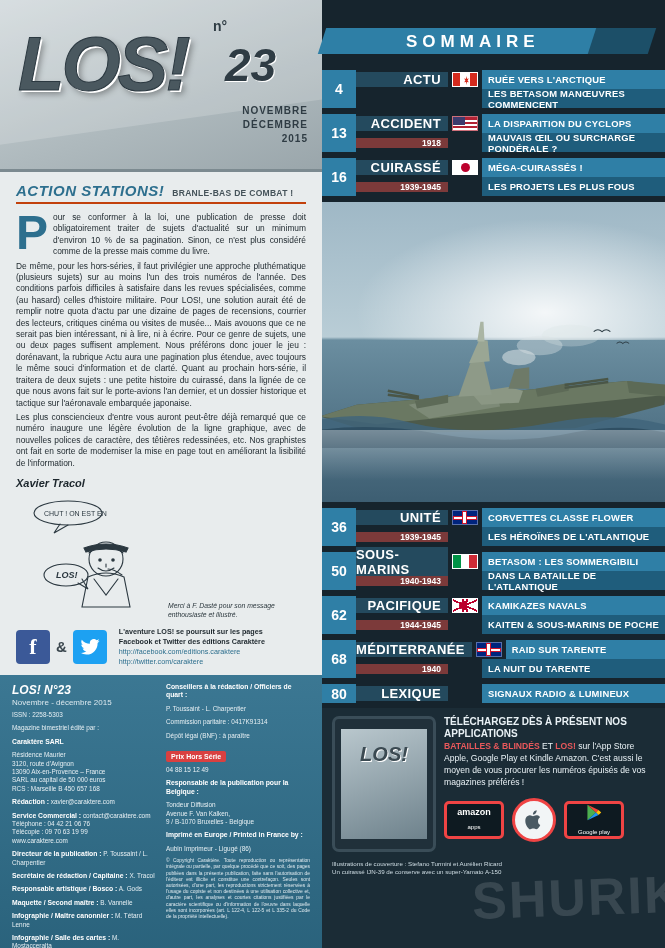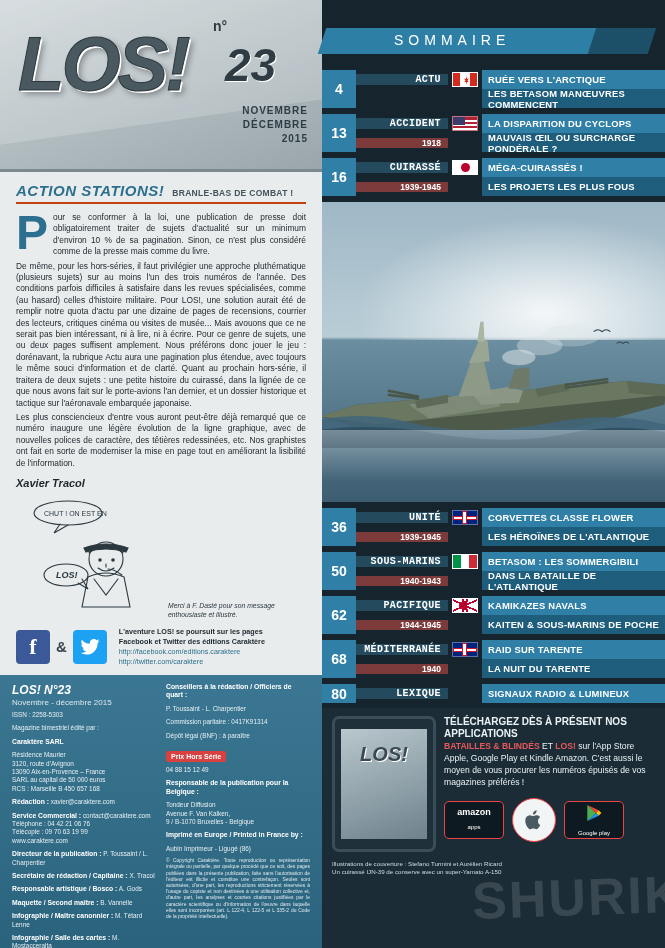--- a/index.html
+++ b/index.html
@@ -161,22 +161,22 @@
   .somm-bar {
     position: absolute; left: 0; top: 28px; width: 322px; height: 26px;
     background: #2e7fa6;
     transform: skewX(-18deg);
   }
   .somm-bar2 {
     position: absolute; left: 270px; top: 28px; width: 60px; height: 26px;
     background: #1c4f68; transform: skewX(-18deg);
   }
   .somm-title {
-    position: absolute; left: 72px; top: 32px;
-    font-size: 14px; font-weight: normal; letter-spacing: 5px; color: #fff;
+    position: absolute; left: 84px; top: 32px;
+    font-size: 17px; font-weight: bold; letter-spacing: 5px; color: #fff;
   }
 
   .toc { position: relative; padding: 0 0 0 0; }
   .entry {
     position: relative;
     display: flex; align-items: stretch;
     height: 38px; margin-bottom: 6px;
   }
   .pagenum {
     width: 34px; flex: 0 0 34px;
@@ -185,24 +185,23 @@
     background: #2f7fa6;
   }
   .entry-body { flex: 1; display: flex; flex-direction: column; }
   .row {
     display: flex; align-items: center; height: 19px;
   }
   .rubrique {
     flex: 0 0 92px;
     display: flex; align-items: center; justify-content: flex-end;
     padding-right: 7px;
-    font-size: 10px; font-weight: bold; color: #fff;
+    font-size: 13px; font-weight: bold; color: #fff;
     letter-spacing: .4px;
     background: #244a5e;
-    font-family: Liberation Mono, monospace;
   }
   .years {
     flex: 0 0 92px;
     display: flex; align-items: center; justify-content: flex-end;
     padding-right: 7px;
     font-size: 8.5px; font-weight: bold; color: #fff;
     background: #7c3a3a;
   }
   .flag {
     flex: 0 0 26px; height: 15px; margin: 0 4px;
@@ -284,21 +283,21 @@
     background: linear-gradient(160deg,#b9c7cd,#6e828c);
     display: flex; align-items: flex-start; justify-content: center;
   }
   .tablet .slogo {
     margin-top: 14px; font-size: 20px; font-weight: bold; font-style: italic;
     color: #3b4a52; text-shadow: 1px 1px 0 #fff;
   }
   .stores { display: flex; gap: 8px; margin-top: 10px; align-items: center; }
   .store {
     width: 60px; height: 38px; border-radius: 5px;
-    background: #0e1a21; border: 1px solid #ef4444;
+    background: #0e1a21; border: 3px solid #ef4444;
     display: flex; flex-direction: column; align-items: center; justify-content: center;
     color: #fff; font-size: 6px; text-align: center; line-height: 7px; gap: 8px;
   }
   .store.circle { width: 44px; height: 44px; border-radius: 50%; background: #f2f5f6; color: #222; }
   .store .big { font-size: 9px; font-weight: bold; }
   .apps-foot { font-size: 6.2px; line-height: 8px; color: #cfdde4; margin-top: 8px; }
 
   .watermark {
     position: absolute; left: 150px; bottom: 22px;
     font-size: 52px; font-weight: bold; color: rgba(255,255,255,.13);

